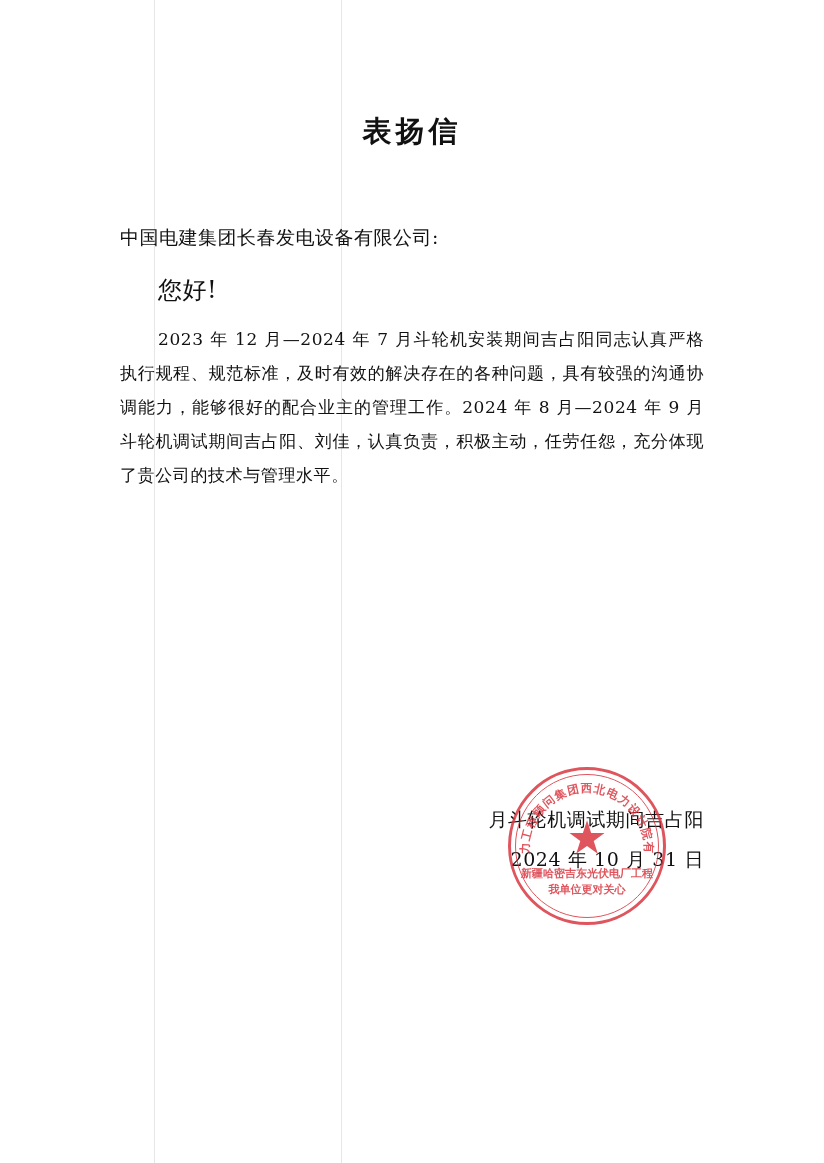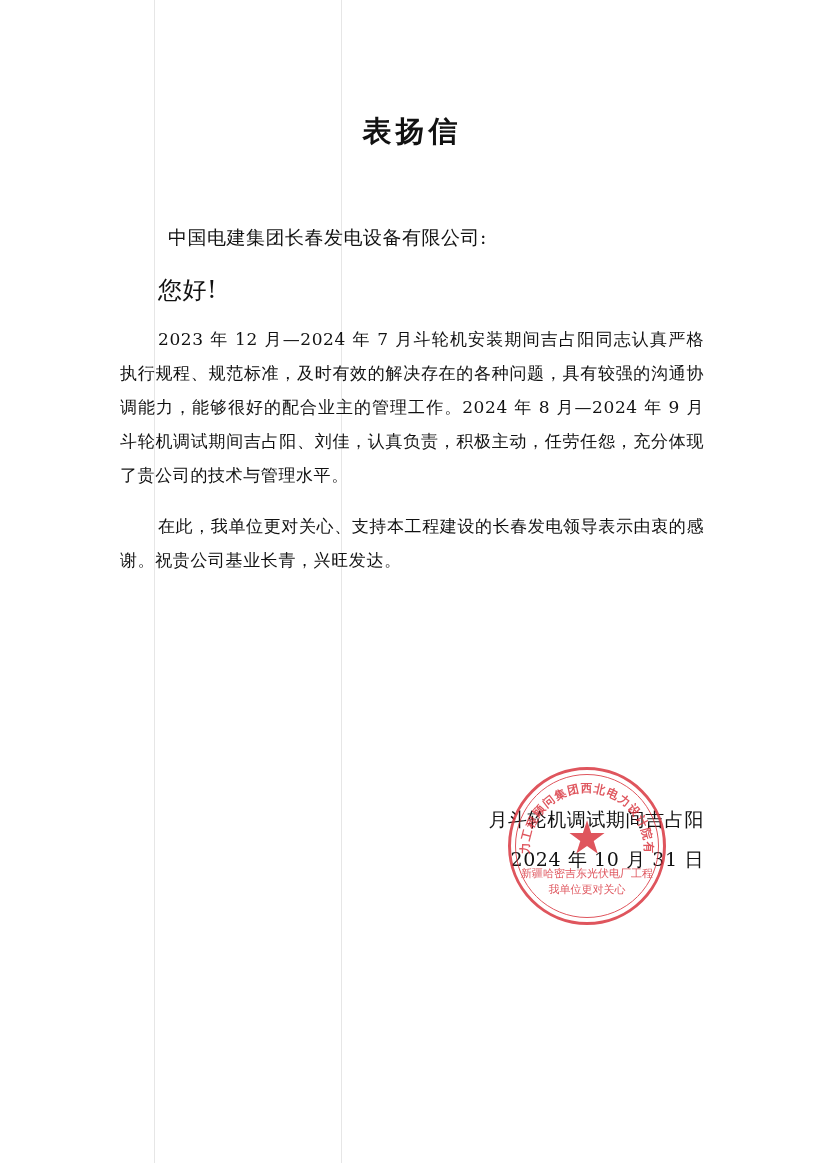--- a/index.html
+++ b/index.html
@@ -46,21 +46,20 @@
     margin-top: 100px;
     margin-bottom: 0;
     font-family: "DejaVu Serif", "Liberation Serif", serif;
   }
 
   .salutation {
     margin-top: 70px;
     font-size: 19px;
     line-height: 1.6;
     letter-spacing: 0.5px;
-    margin-left: 48px;
   }
 
   .greeting {
     margin-top: 22px;
     font-size: 24px;
     text-indent: 38px;
     letter-spacing: 0.5px;
   }
 
   .body-para {
@@ -124,41 +123,40 @@
     letter-spacing: 1.2px;
   }
   .seal-bottom-text {
     position: absolute;
     left: 0;
     right: 0;
     top: 96px;
     text-align: center;
     color: #d8303a;
     font-size: 11px;
-    font-weight: normal;
+    font-weight: bold;
     line-height: 1.45;
     font-family: "DejaVu Sans", "Liberation Sans", sans-serif;
   }
 </style>
 </head>
 <body>
 
 <div class="fold f1"></div>
 <div class="fold f2"></div>
 
 <div class="page">
 
   <h1 class="doc-title">表扬信</h1>
 
   <div class="salutation">中国电建集团长春发电设备有限公司:</div>
 
   <div class="greeting">您好!</div>
 
   <p class="body-para">2023 年 12 月—2024 年 7 月斗轮机安装期间吉占阳同志认真严格执行规程、规范标准，及时有效的解决存在的各种问题，具有较强的沟通协调能力，能够很好的配合业主的管理工作。2024 年 8 月—2024 年 9 月斗轮机调试期间吉占阳、刘佳，认真负责，积极主动，任劳任怨，充分体现了贵公司的技术与管理水平。</p>
-  <p class="body-para">在此，我单位更对关心、支持本工程建设的长春发电领导表示由衷的感谢。祝贵公司基业长青，兴旺发达。</p>
 
 </div>
 
 <div class="signature-block">
   <div class="sig-line">月斗轮机调试期间吉占阳</div>
   <div class="sig-line">2024 年 10 月 31 日</div>
 </div>
 
 <div class="seal">
   <div class="seal-inner"></div>

